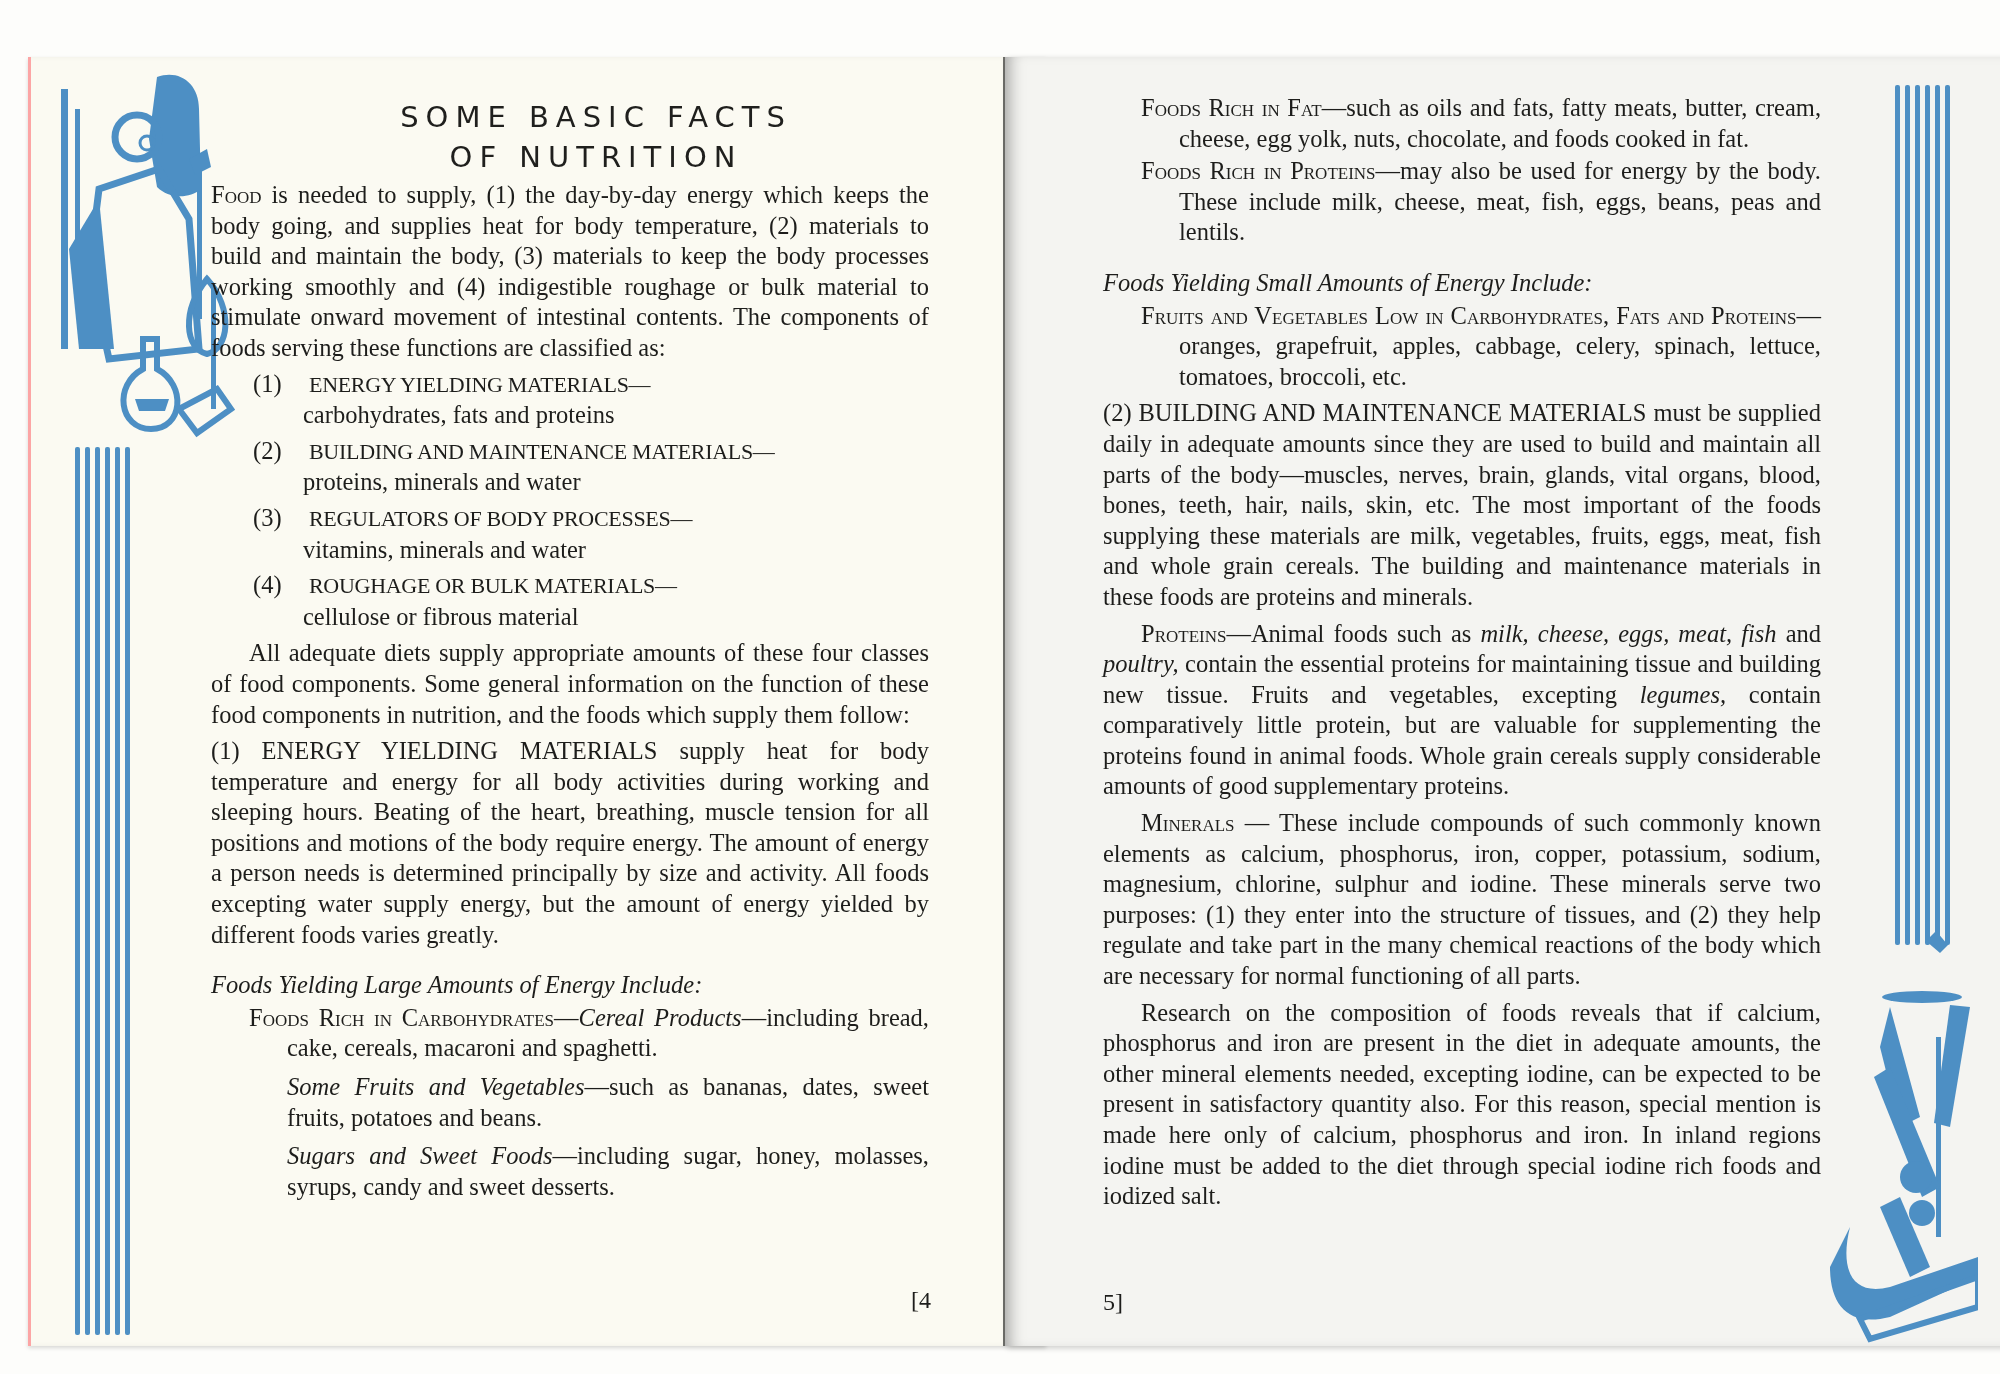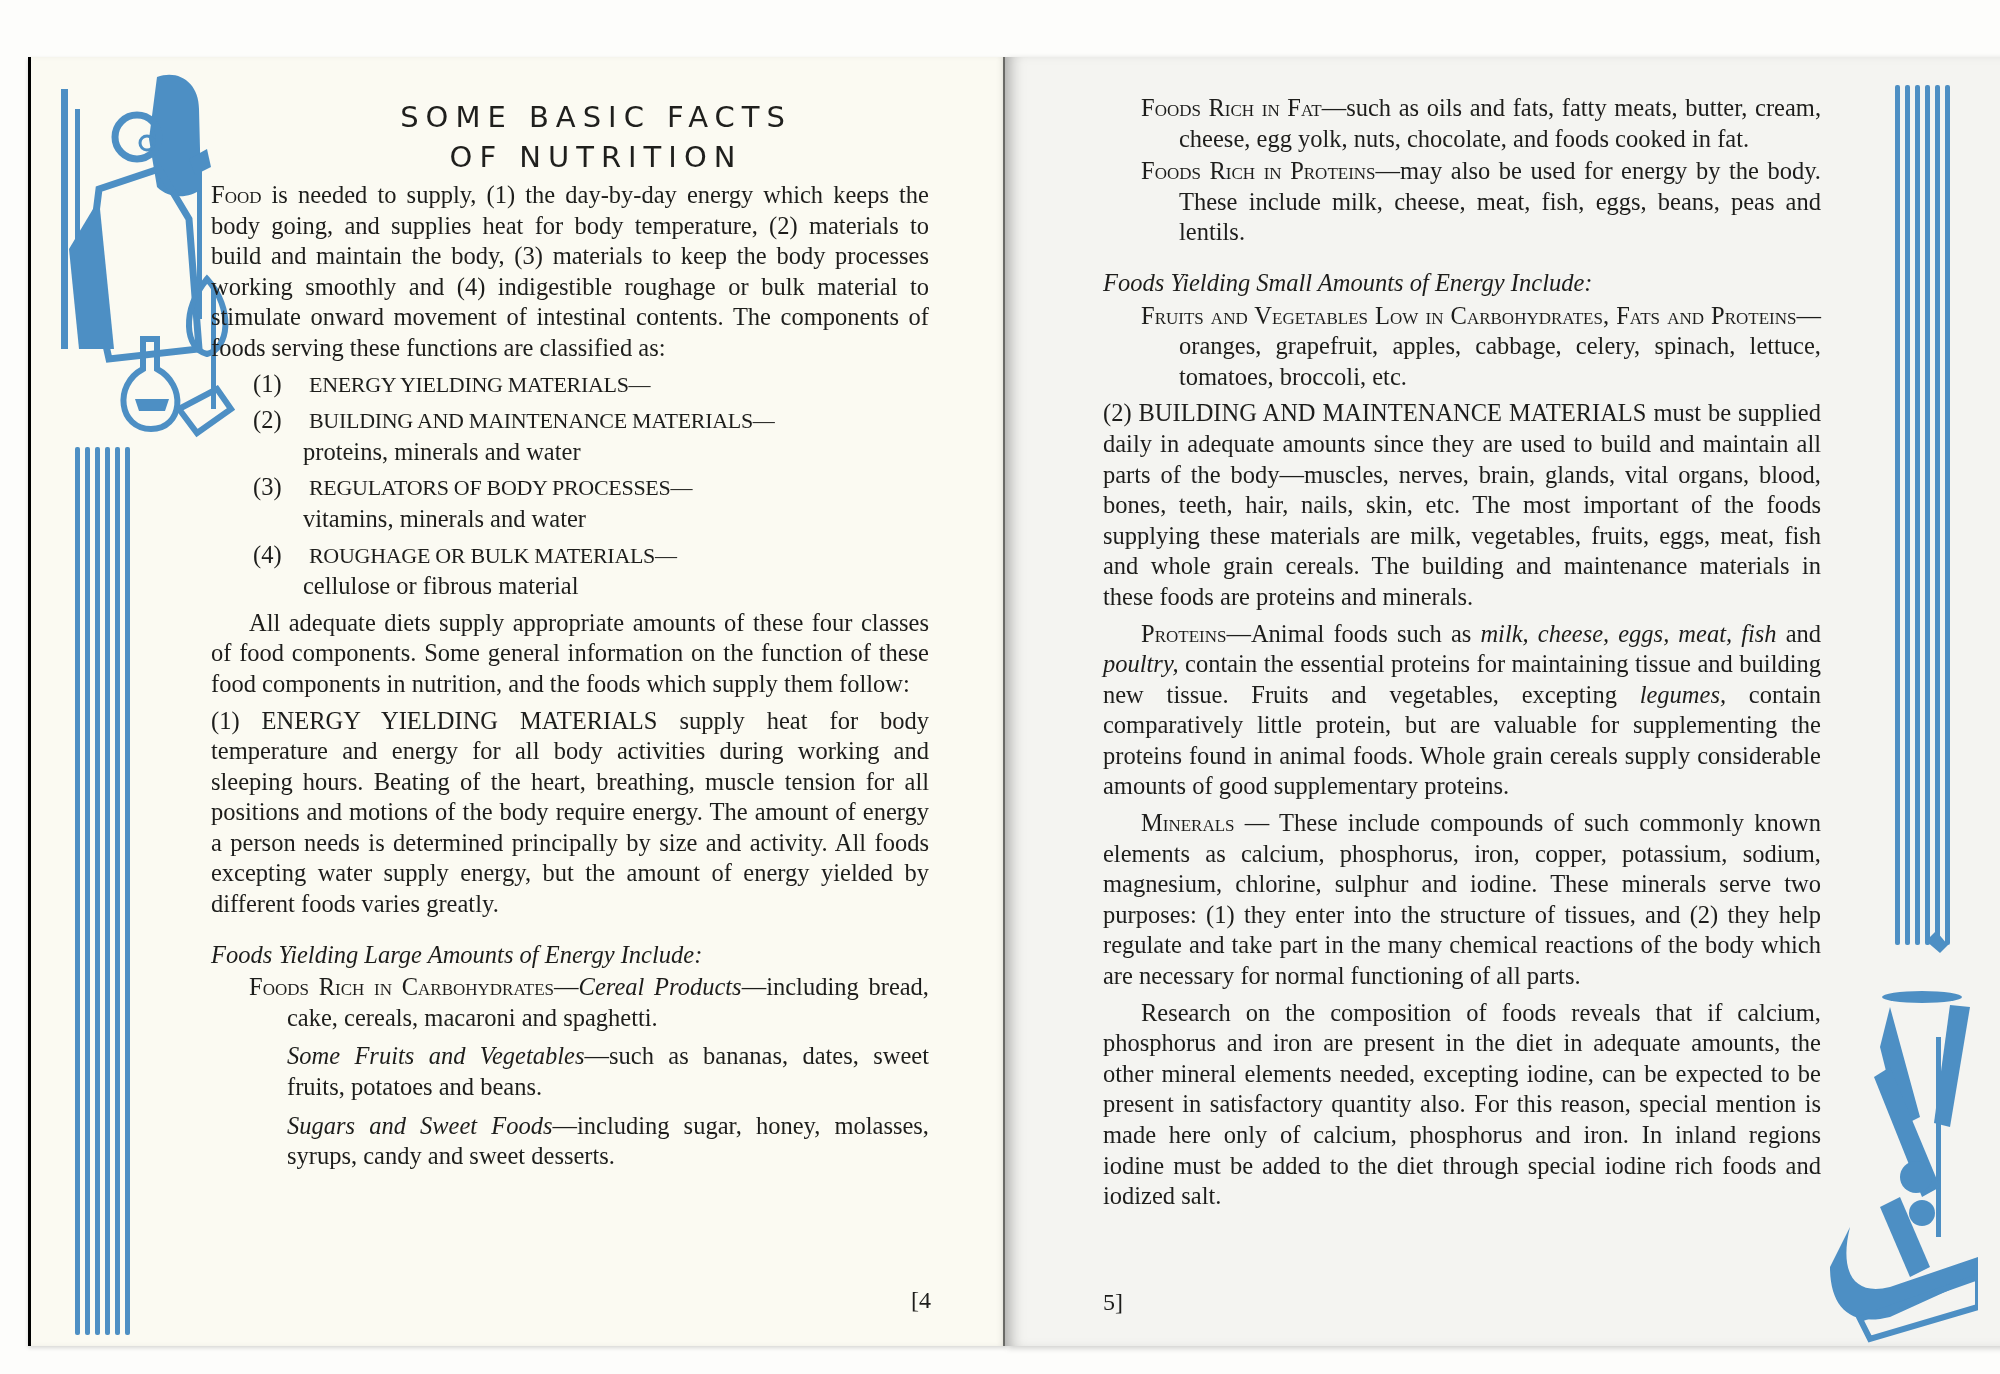--- a/index.html
+++ b/index.html
@@ -5,22 +5,23 @@
   html, body { margin:0; padding:0; }
   body {
     width:2000px; height:1374px; position:relative; overflow:hidden;
     background:#fdfdfb;
     font-family:"Liberation Serif", "DejaVu Serif", serif;
     color:#1d1d1b;
   }
   .page { position:absolute; top:57px; height:1289px; }
   .page-left {
     left:28px; width:975px; background:#fbfaf2;
-    border-left:3px solid #000000;
+    border-left:3px solid #fca5a5;
     box-shadow: inset -6px 0 10px -6px rgba(0,0,0,0.25), 0 2px 4px rgba(0,0,0,0.15);
+    padding-left: 40px;
   }
   .page-right {
     left:1005px; width:1140px; background:#f4f4f1;
     box-shadow: inset 14px 0 16px -10px rgba(0,0,0,0.35), 2px 2px 6px rgba(0,0,0,0.2);
   }
   .gutter-line { position:absolute; left:1003px; top:57px; width:2px; height:1289px; background:#6e6e6a; }
 
   .title {
     position:absolute; left:180px; width:770px; top:40px;
     text-align:center; font-family:"DejaVu Sans", "Liberation Sans", sans-serif;
@@ -90,20 +91,21 @@
   <div class="title">
     <div>SOME BASIC FACTS</div>
     <div>OF NUTRITION</div>
   </div>
 
   <div class="text left-text">
     <p><span class="sc">Food</span><span> is needed to supply, (1) the day-by-day energy which keeps the body going, and supplies heat for body temperature, (2) materials to build and maintain the body, (3) materials to keep the body processes working smoothly and (4) indigestible roughage or bulk material to stimulate onward movement of intestinal contents. The components of foods serving these functions are classified as:</span></p>
 
     <div class="list-item">
       <div><span class="num">(1)</span><span class="head">ENERGY YIELDING MATERIALS—</span></div>
+      <div class="sub">carbohydrates, fats and proteins</div>
     </div>
     <div class="list-item">
       <div><span class="num">(2)</span><span class="head">BUILDING AND MAINTENANCE MATERIALS—</span></div>
       <div class="sub">proteins, minerals and water</div>
     </div>
     <div class="list-item">
       <div><span class="num">(3)</span><span class="head">REGULATORS OF BODY PROCESSES—</span></div>
       <div class="sub">vitamins, minerals and water</div>
     </div>
     <div class="list-item">

